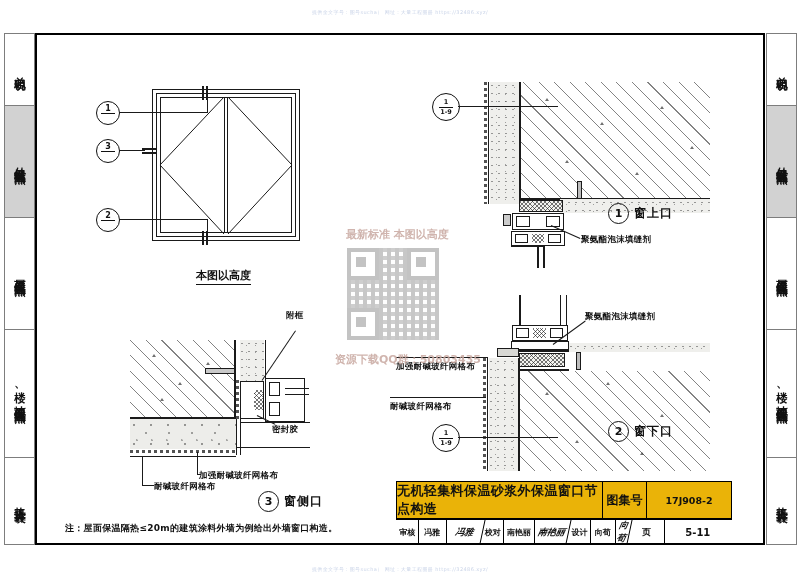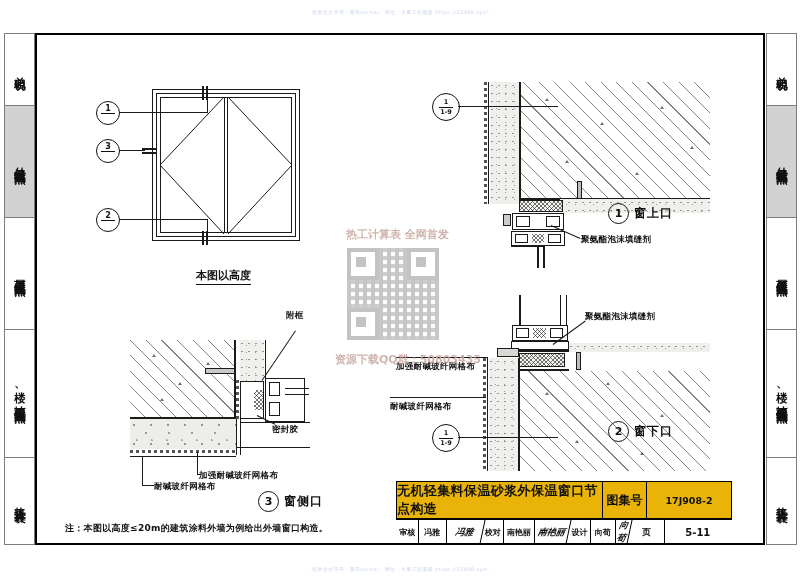--- a/index.html
+++ b/index.html
@@ -360,23 +360,23 @@
   <div class="lbl" style="left:154px;top:481px;">耐碱玻纤网格布</div>
   <div class="ln vline" style="left:142px;top:456px;height:29px;"></div>
   <div class="ln hline" style="left:142px;top:485px;width:12px;"></div>
 
   <div class="dhead" style="left:258px;top:491px;">
     <div class="circ">3</div>
     <div class="dtxt">窗侧口</div>
   </div>
 </div>
 
-<div class="lbl" style="left:65px;top:522px;font-size:9px;font-weight:700;">注：本图以高度≤20m的建筑涂料外墙为例给出外墙窗口构造。</div>
-
-<div id="wm-line1">热工计算表 全网首发</div>
+<div class="lbl" style="left:65px;top:522px;font-size:9px;font-weight:700;">注：屋面保温隔热≤20m的建筑涂料外墙为例给出外墙窗口构造。</div>
+
+<div id="wm-line1">最新标准 本图以高度</div>
 <div id="qr-watermark">
   <div class="qr-eye" style="left:0;top:0;"></div>
   <div class="qr-eye" style="right:0;top:0;"></div>
   <div class="qr-eye" style="left:0;bottom:0;"></div>
 </div>
 <div id="wm-line2">资源下载QQ群：50803435</div>
 
 <div id="title-block">
   <div class="tb-row top">
     <div class="tb-cell" id="tb-maintitle">无机轻集料保温砂浆外保温窗口节点构造</div>

